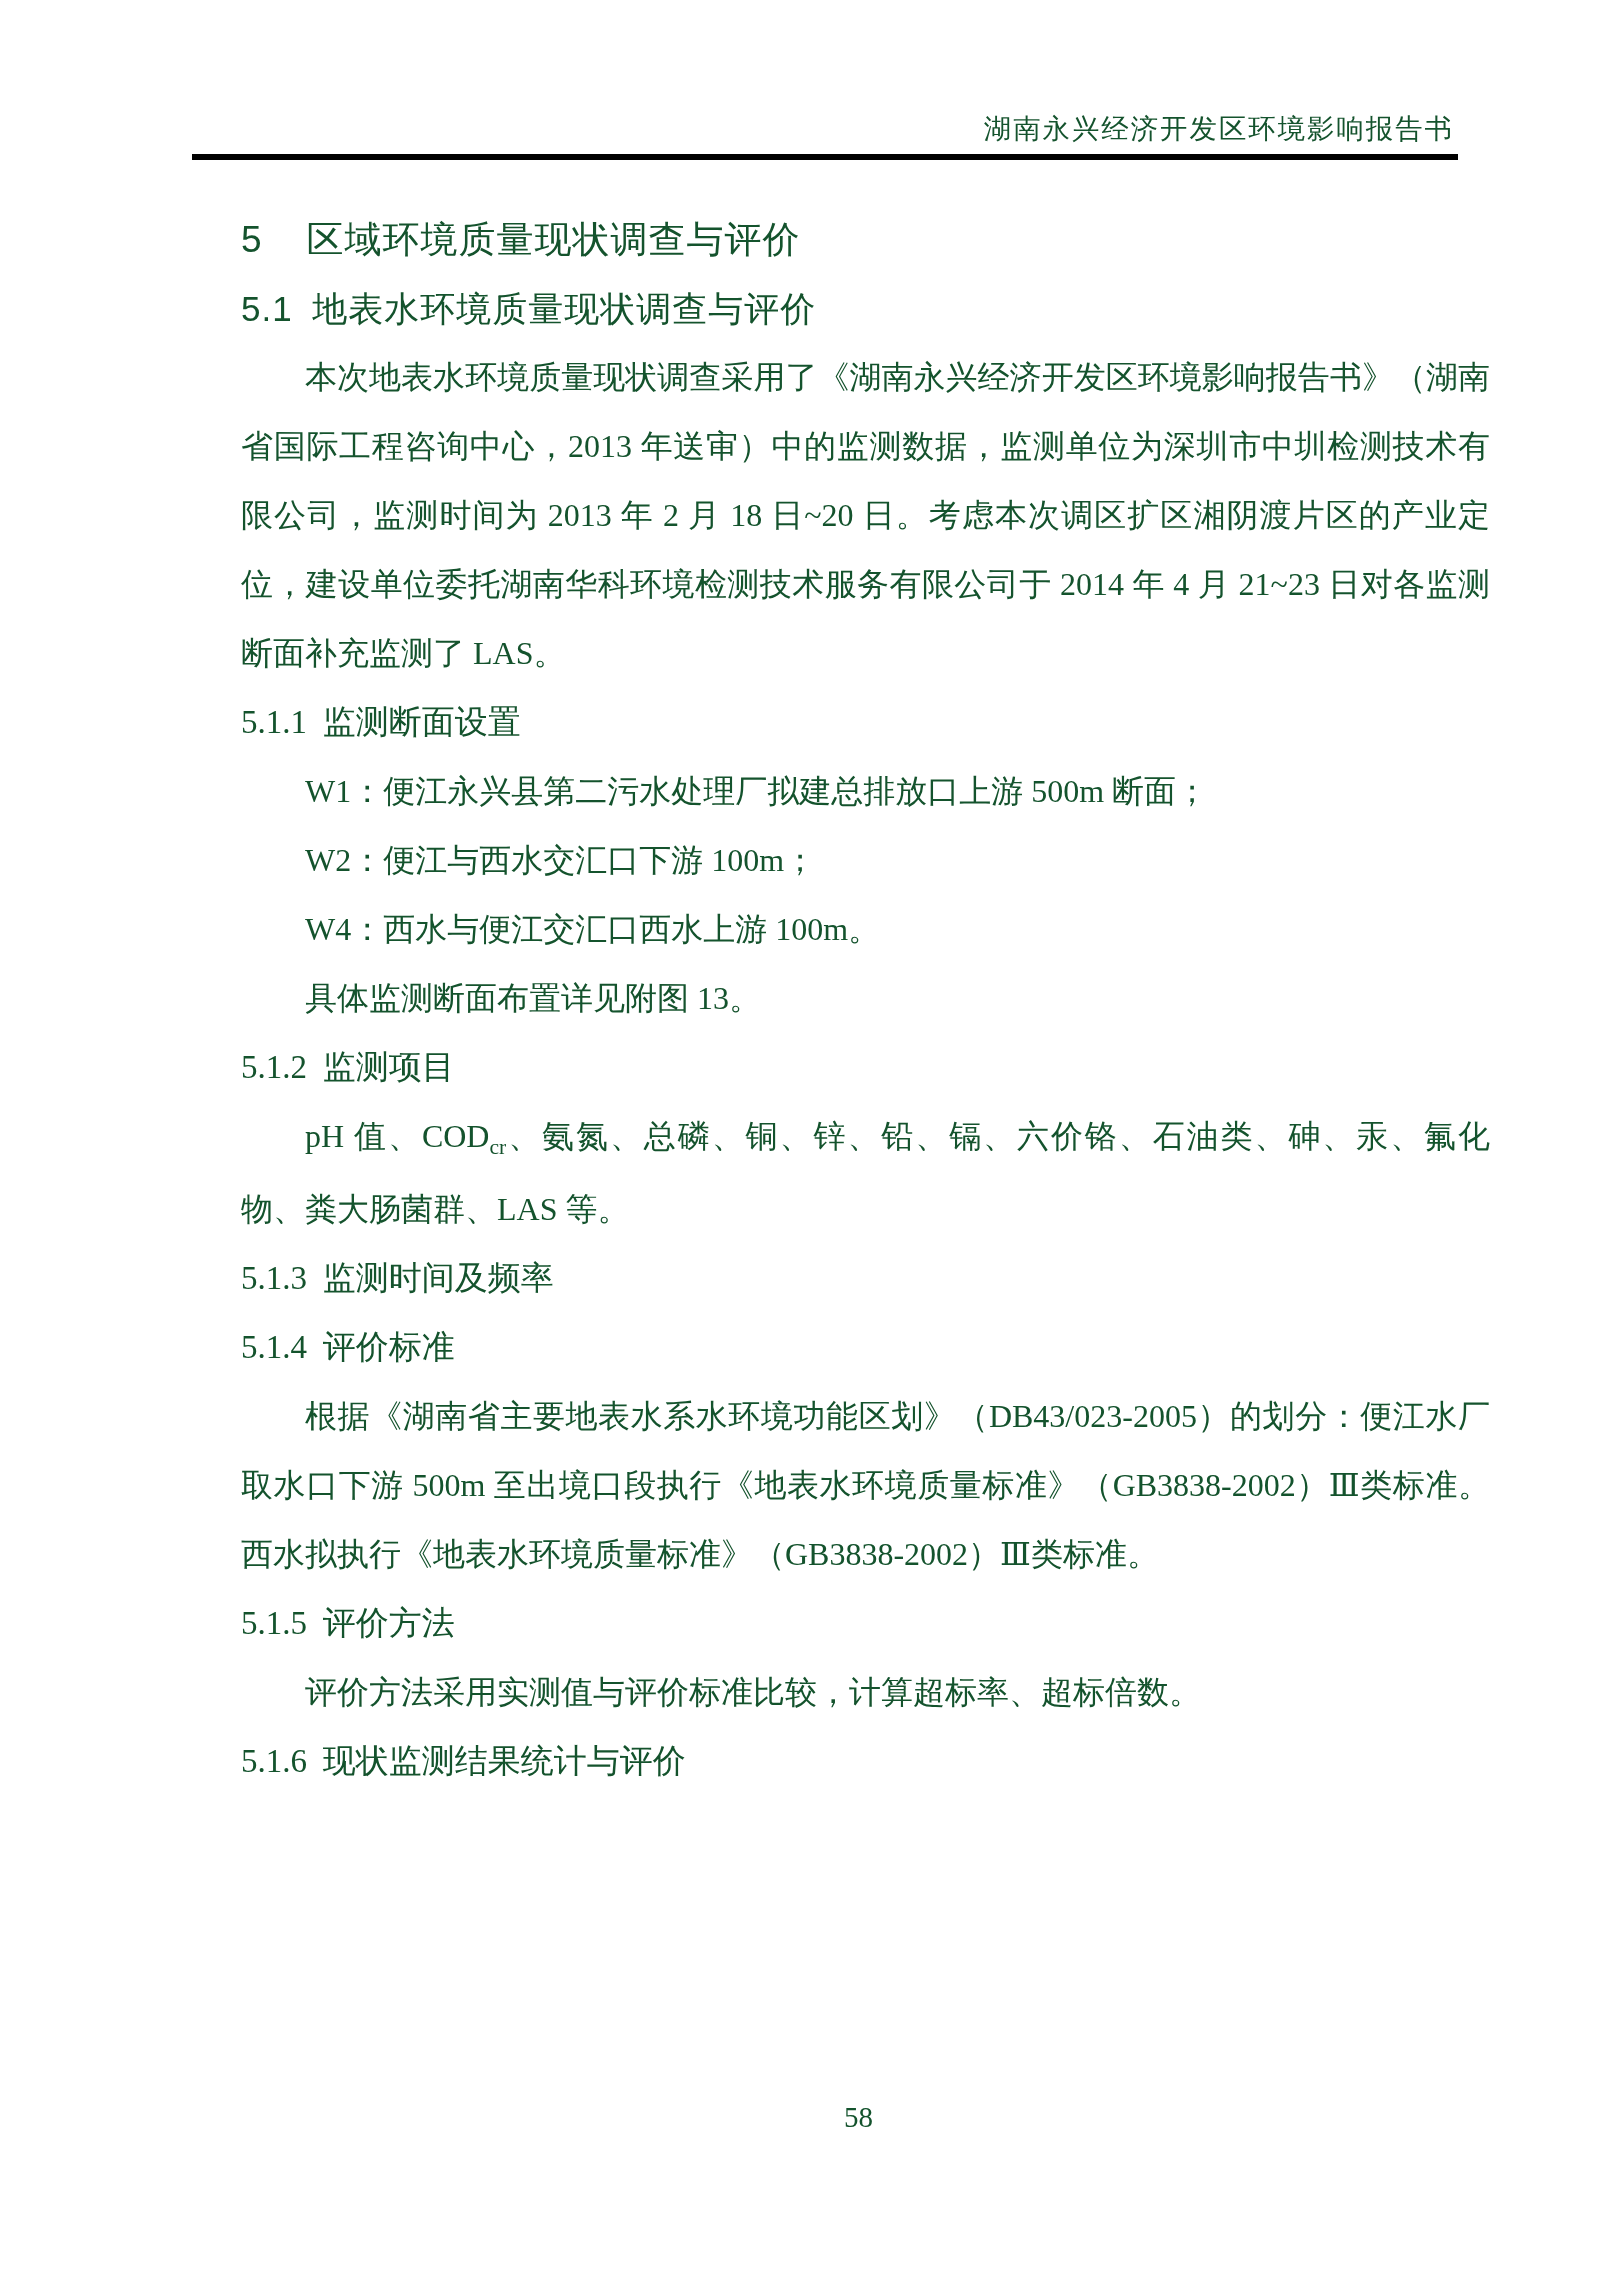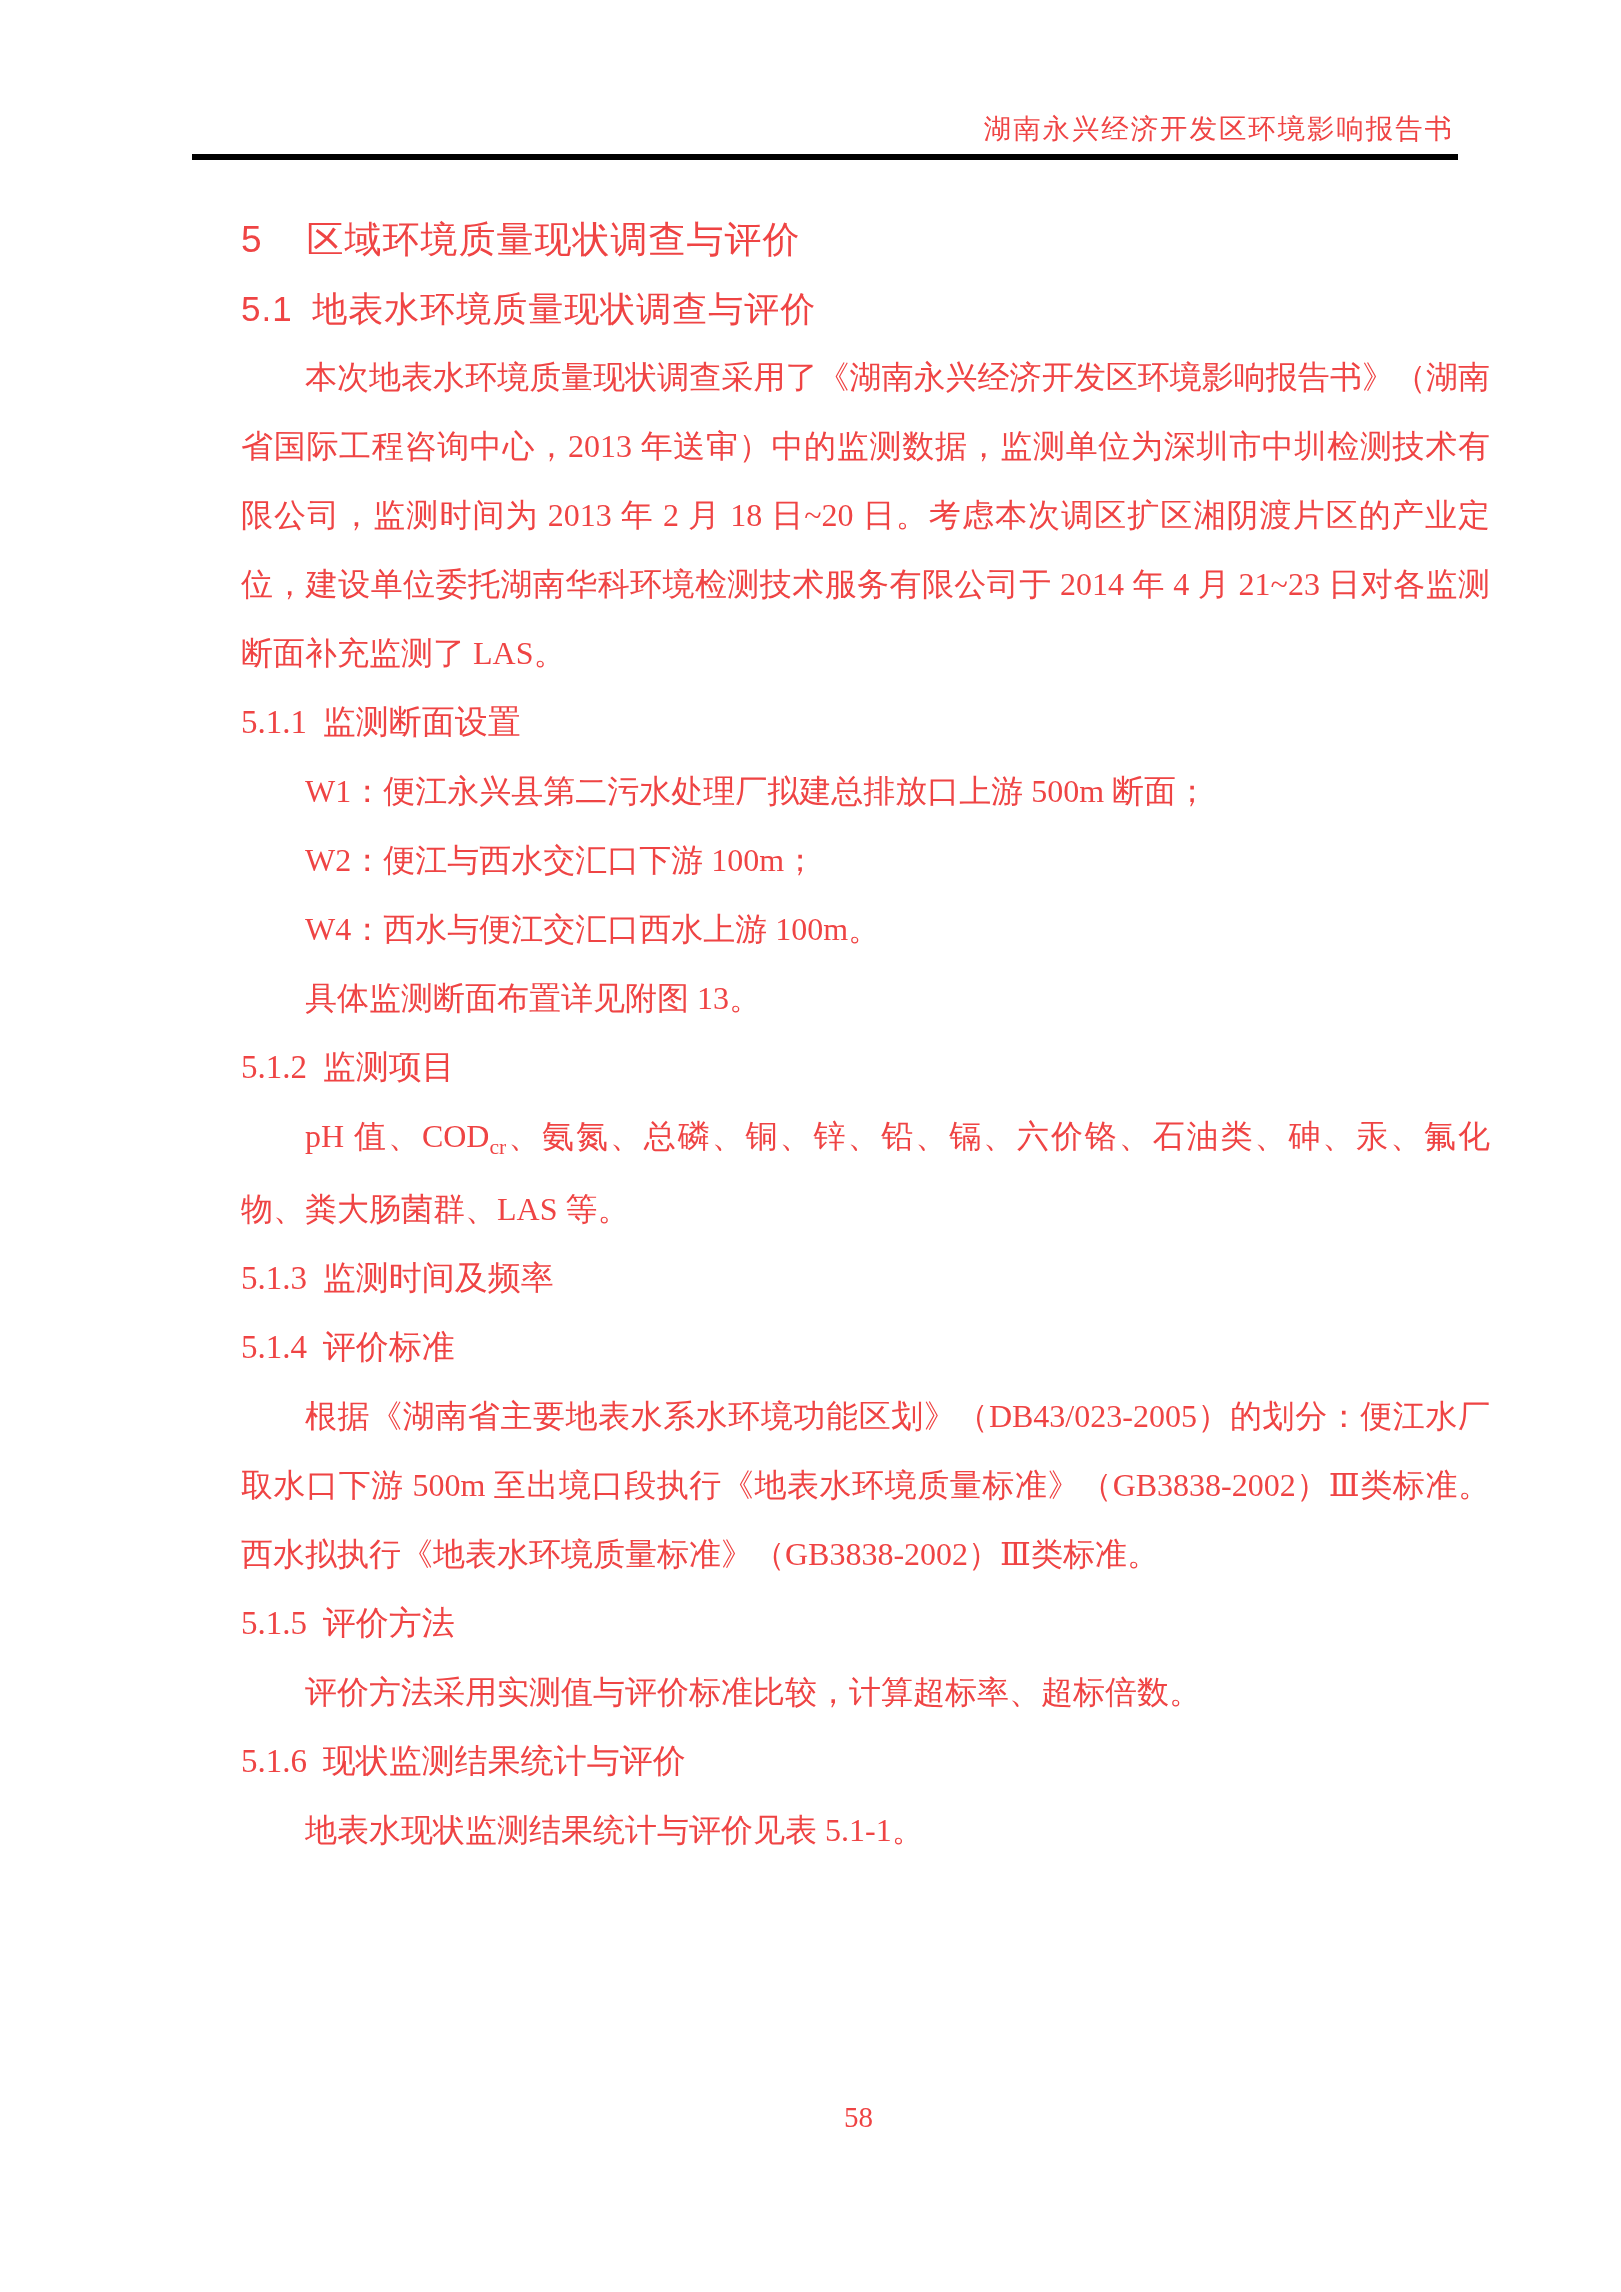--- a/index.html
+++ b/index.html
@@ -5,21 +5,21 @@
   html, body {
     margin: 0;
     padding: 0;
     background: #ffffff;
   }
   .page {
     position: relative;
     width: 1621px;
     height: 2166px;
     background: #ffffff;
-    color: #ef4444;
+    color: #14532d;
     font-family: "Liberation Serif", "DejaVu Serif", serif;
     overflow: hidden;
   }
   
   .header {
     position: absolute;
     top: 110px;
     left: 192px;
     right: 167px;
     text-align: right;
@@ -134,20 +134,19 @@
     <p class="h-sub2"><span class="h-num">5.1.4</span><span>评价标准</span></p>
 
     <p class="para">根据《湖南省主要地表水系水环境功能区划》（DB43/023-2005）的划分：便江水厂取水口下游 500m 至出境口段执行《地表水环境质量标准》（GB3838-2002）Ⅲ类标准。西水拟执行《地表水环境质量标准》（GB3838-2002）Ⅲ类标准。</p>
 
     <p class="h-sub2"><span class="h-num">5.1.5</span><span>评价方法</span></p>
 
     <p class="para">评价方法采用实测值与评价标准比较，计算超标率、超标倍数。</p>
 
     <p class="h-sub2"><span class="h-num">5.1.6</span><span>现状监测结果统计与评价</span></p>
 
-    <p class="para">地表水现状监测结果统计与评价见表 5.1-1。</p>
 
   </div>
 
   <div class="page-number">58</div>
 
 </div>
 
 
 </body></html>

